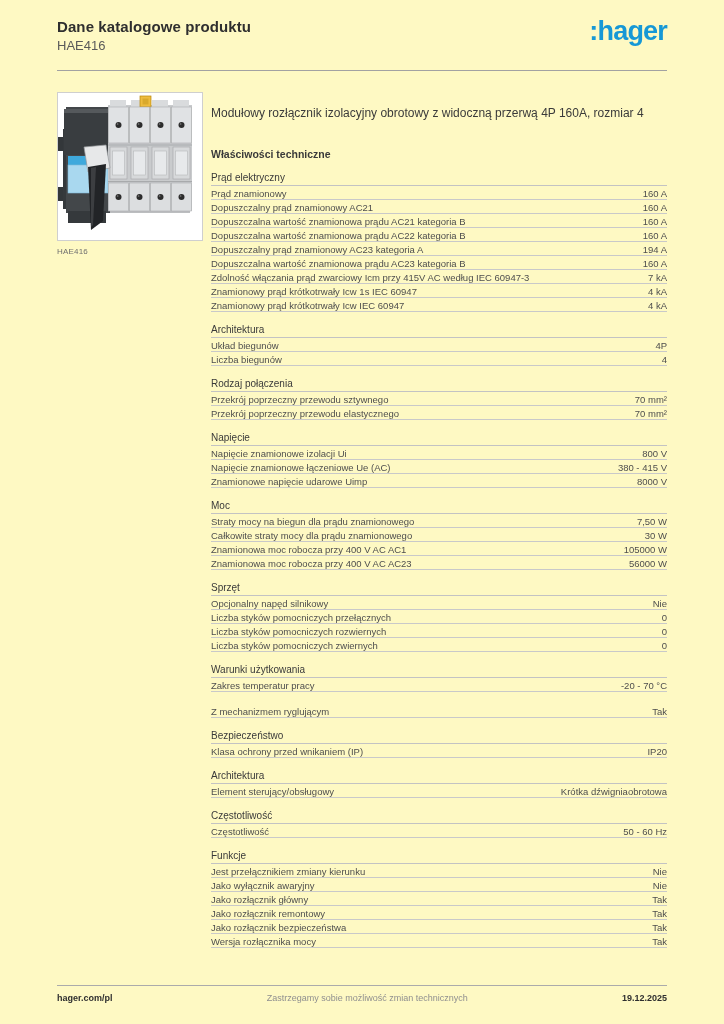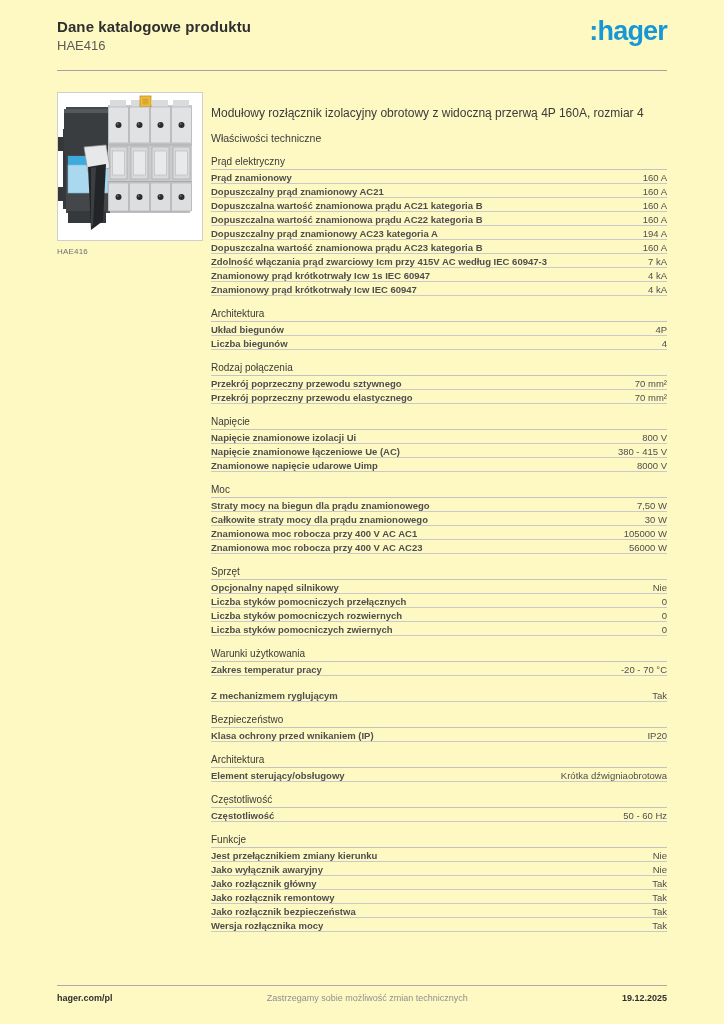--- a/index.html
+++ b/index.html
@@ -18,29 +18,29 @@
   .header-rule { position:absolute; left:57px; right:57px; top:70px;
                  border-top:1px solid #a2a2a2; }
   
   .image-col { position:absolute; left:57px; top:92px; width:146px; }
   .image-box { width:146px; height:149px; border:1px solid #cfcfcf; background:#fff;
                display:flex; align-items:center; justify-content:center; }
   .image-caption { font-size:8px; color:#6f6f6f; margin-top:6px; letter-spacing:0.2px; }
   
   .specs-col { position:absolute; left:211px; top:92px; width:456px; }
   .product-desc { font-size:12px; font-weight:normal; color:#3a3a3a; line-height:13px; margin-top:15px; }
-  .specs-heading { font-size:10.5px; font-weight:normal; color:#3a3a3a; margin-top:12px; }
+  .specs-heading { font-size:10.5px; font-weight:bold; color:#3a3a3a; margin-top:28px; }
   .section { margin-top:12px; }
   .section:first-of-type { margin-top:12px; }
   .section-title { font-size:10px; font-weight:normal; color:#3a3a3a; line-height:11px;
                    padding-bottom:2px; border-bottom:1px solid #c3c3c3; }
   .spec-row { display:flex; justify-content:space-between; align-items:baseline;
               font-size:9.5px; color:#4e4e4e; line-height:11px;
               padding:1.5px 0 0.5px 0; border-bottom:1px solid #c9c9c9; }
-  .spec-label { white-space:nowrap;font-weight:bold; }
+  .spec-label { white-space:nowrap; }
   .spec-value { white-space:nowrap; padding-left:10px; text-align:right; }
   
   .footer-rule { position:absolute; left:57px; right:57px; top:985px;
                  border-top:1px solid #ababab; }
   .footer { position:absolute; left:57px; right:57px; top:993px;
             display:flex; justify-content:space-between; align-items:baseline; }
   .footer-left  { font-size:9px; font-weight:bold; color:#2f2f2f; }
   .footer-center{ font-size:9px; color:#8f8f8f; }
   .footer-right { font-size:9px; font-weight:bold; color:#2f2f2f; }
 </style>

